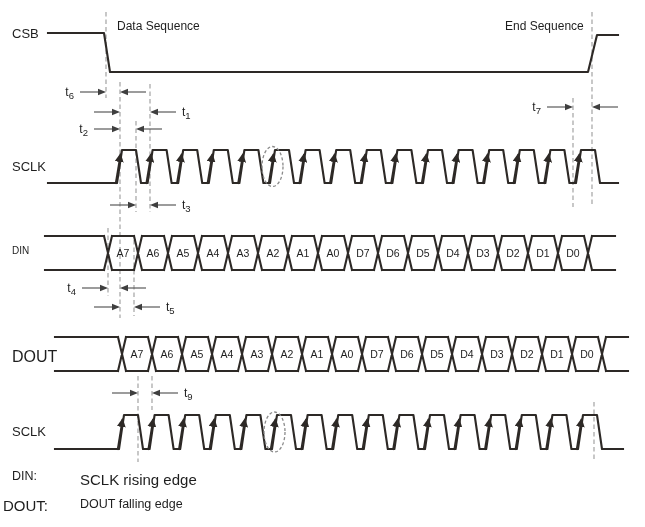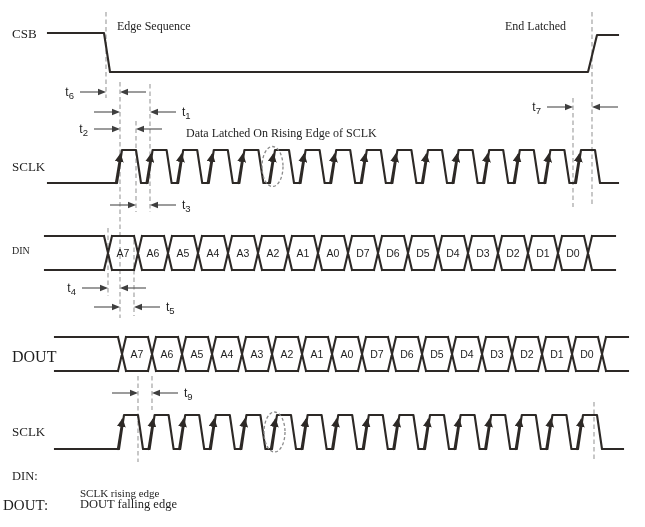--- a/index.html
+++ b/index.html
@@ -1,20 +1,20 @@
 <!DOCTYPE html>
 <html><head>
 <meta charset="utf-8">
 <style>
   html,body{margin:0;padding:0;background:#fff;}
   .stage{position:relative;width:645px;height:527px;background:#fff;overflow:hidden;
          font-family:"Liberation Sans",sans-serif;}
   .stage svg{position:absolute;left:0;top:0;}
   .lbl{position:absolute;color:#1e1e1e;white-space:nowrap;line-height:1;
-       font-family:Liberation Serif, serif;}
+       font-family:Liberation Sans, sans-serif;}
   .wave{fill:none;stroke:#2d2926;stroke-width:2.1;stroke-linejoin:round;stroke-linecap:square;}
   .cArrow{stroke:#2d2926;stroke-width:1.6;}
   .ell{fill:none;stroke:#8a8a8a;stroke-width:1.3;stroke-dasharray:3 2.2;}
   .dimL{stroke:#5a5a5a;stroke-width:1.2;}
   .dimH{fill:#3f3f3f;stroke:none;}
   .guide{stroke:#9b9b9b;stroke-width:1.1;stroke-dasharray:4.5 3;}
   .dimT{font-family:"Liberation Sans",sans-serif;font-size:12px;fill:#1e1e1e;}
   .bitT{font-family:"Liberation Sans",sans-serif;font-size:10.5px;fill:#1e1e1e;text-anchor:middle;}
 </style>
 </head>
@@ -169,21 +169,20 @@
         </g>
       </g>
   </svg>
 
   <span class="lbl" style="left:12px;top:27px;font-size:13px">CSB</span>
   <span class="lbl" style="left:12px;top:160px;font-size:13px">SCLK</span>
   <span class="lbl" style="left:12px;top:246px;font-size:10px">DIN</span>
   <span class="lbl" style="left:12px;top:349px;font-size:16px">DOUT</span>
   <span class="lbl" style="left:12px;top:425px;font-size:13px">SCLK</span>
 
-  <span class="lbl" style="left:117px;top:20px;font-size:12px">Edge Sequence</span>
-  <span class="lbl" style="left:505px;top:20px;font-size:12px">End Latched</span>
-  <span class="lbl" style="left:186px;top:127px;font-size:12px">Data Latched On Rising Edge of SCLK</span>
+  <span class="lbl" style="left:117px;top:20px;font-size:12px">Data Sequence</span>
+  <span class="lbl" style="left:505px;top:20px;font-size:12px">End Sequence</span>
 
   <span class="lbl" style="left:12px;top:470px;font-size:12.5px">DIN:</span>
-  <span class="lbl" style="left:80px;top:488px;font-size:11px">SCLK rising edge</span>
+  <span class="lbl" style="left:80px;top:472px;font-size:15px">SCLK rising edge</span>
   <span class="lbl" style="left:3px;top:498px;font-size:15px">DOUT:</span>
   <span class="lbl" style="left:80px;top:498px;font-size:12.5px">DOUT falling edge</span>
 </div>
 
 </body></html>

